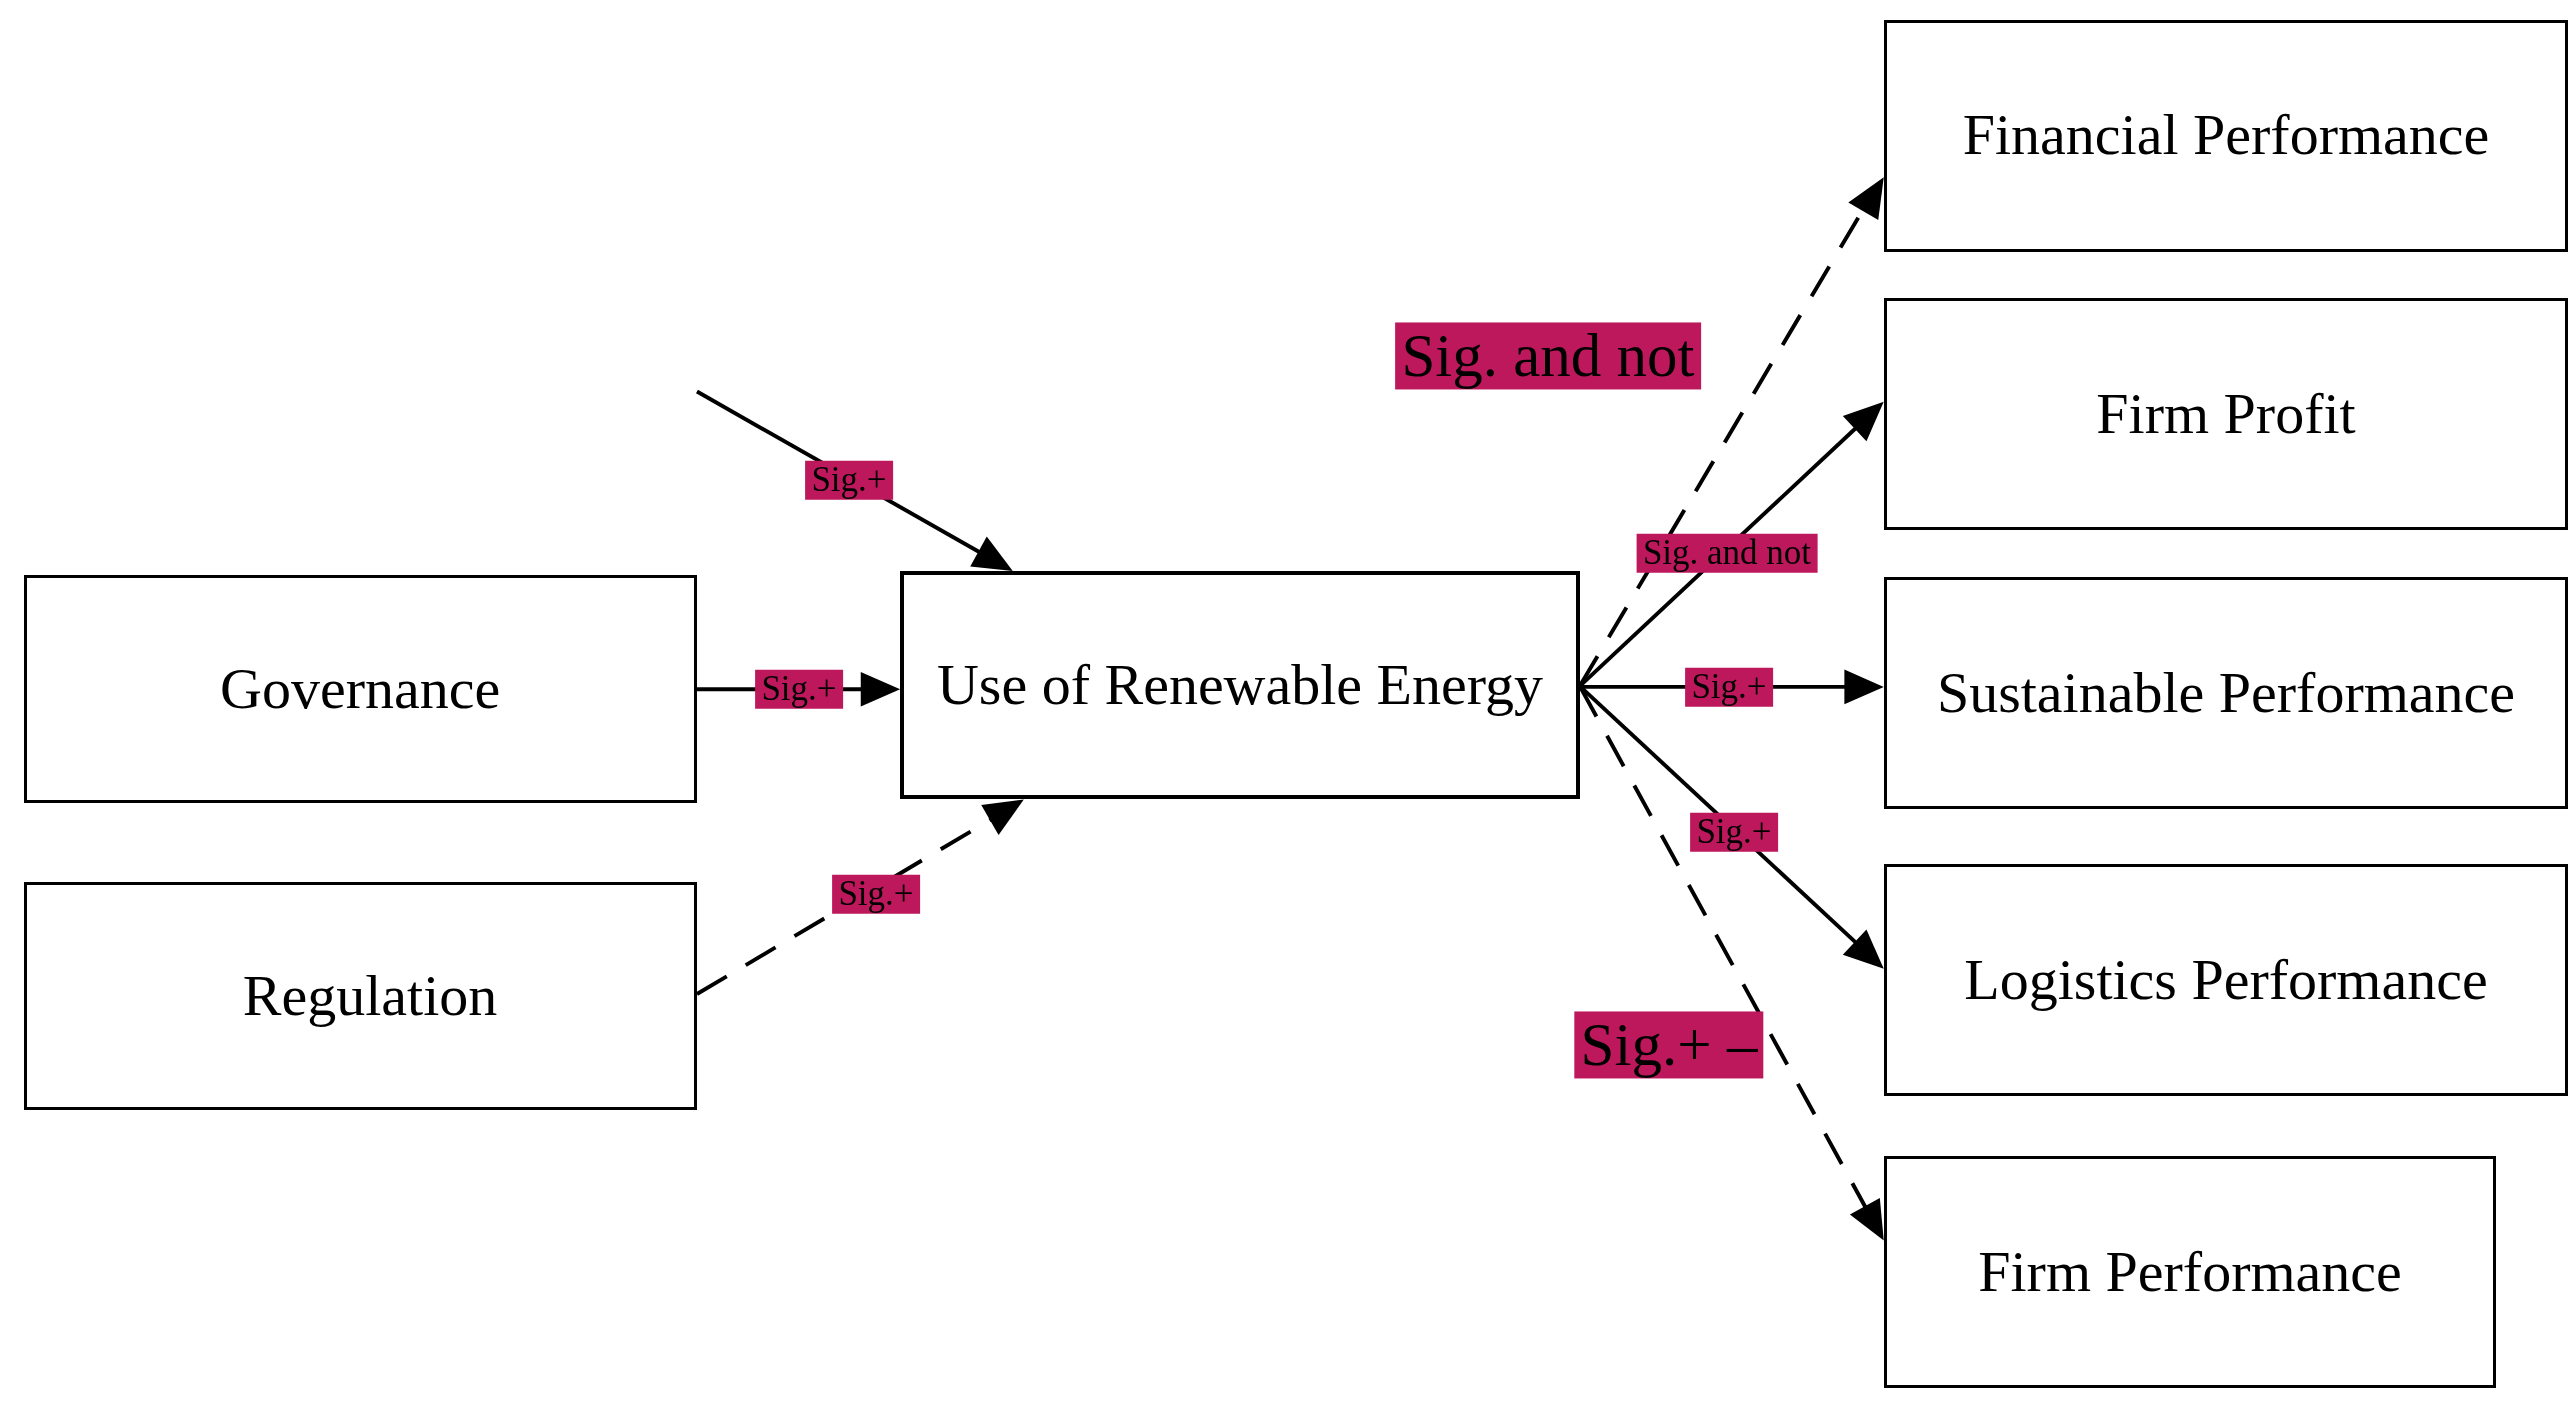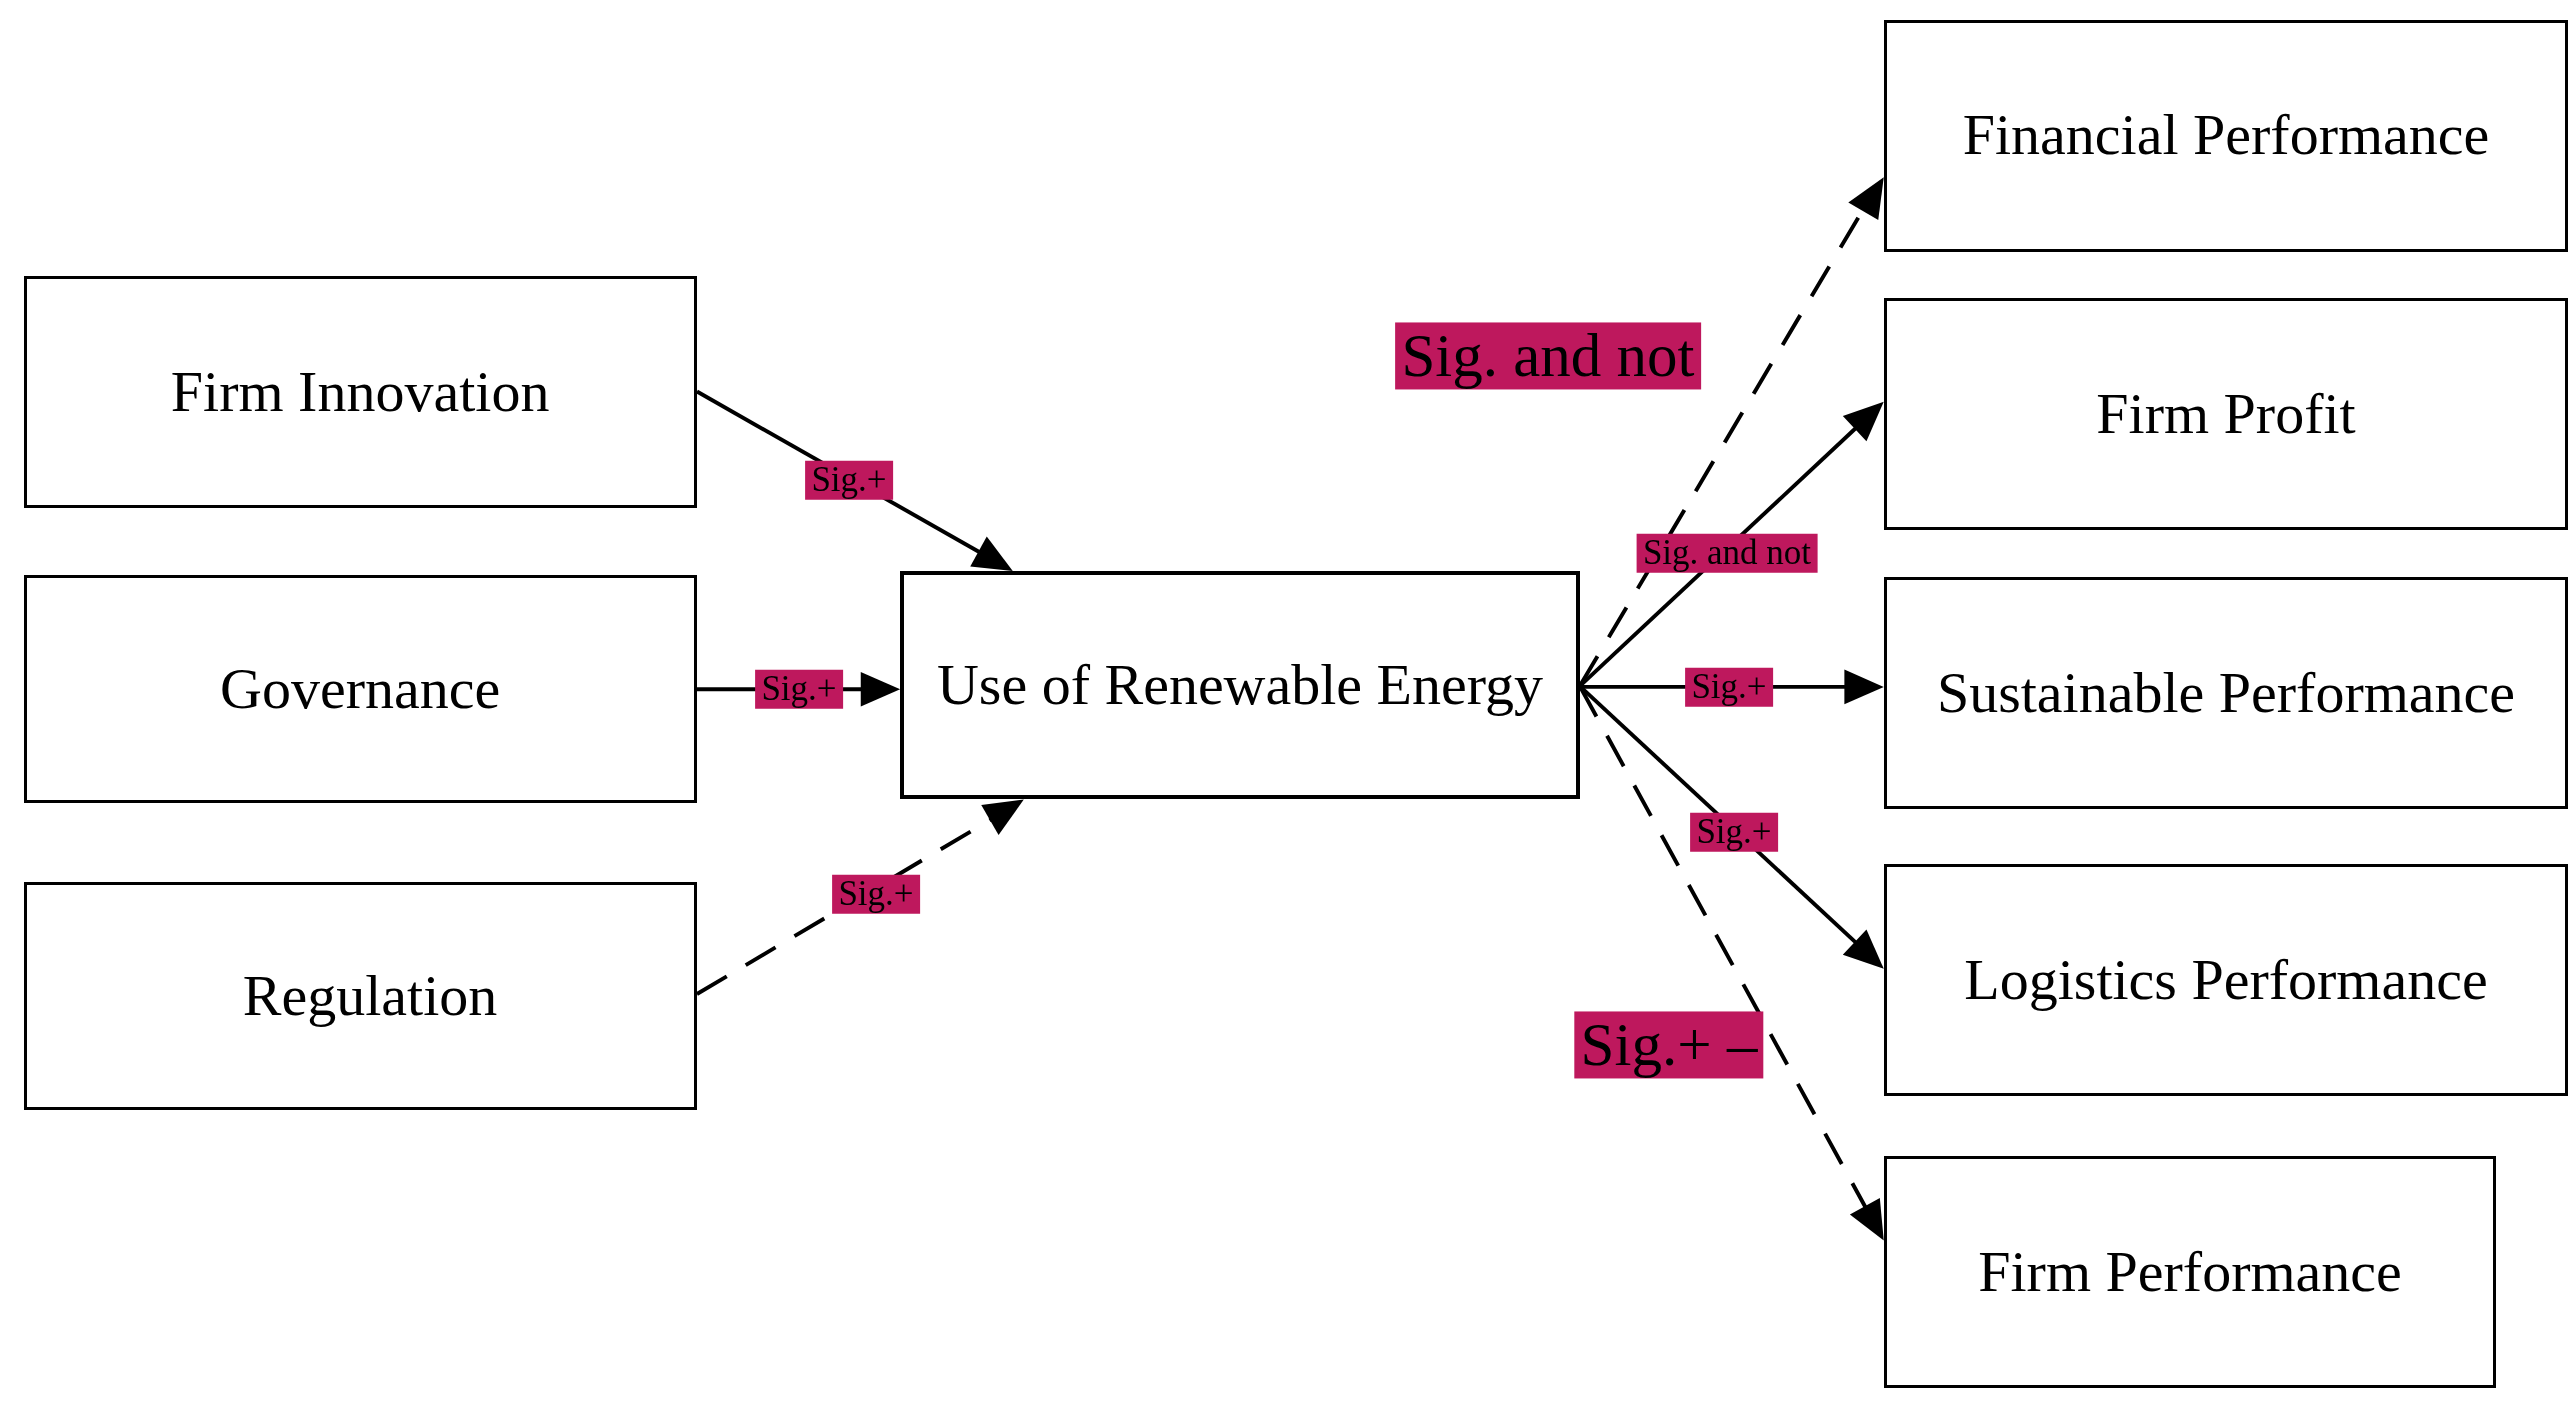--- a/index.html
+++ b/index.html
@@ -87,23 +87,20 @@
     <line x1="2006" y1="872" x2="2350" y2="872"></line>
     <polygon points="2392,872 2342,894 2342,850"></polygon>
 
     <line x1="2006" y1="871" x2="2358" y2="1198"></line>
     <polygon points="2392,1230 2340,1212 2370,1180"></polygon>
 
     <line class="dashed" x1="2006" y1="871" x2="2370" y2="1535"></line>
     <polygon points="2392,1575 2349,1542 2387,1521"></polygon>
   </svg>
 
-  <div class="node-box" style="left:23.6px; top:276px; width:673px; height:232px;">
-    <span>Firm Innovation</span>
-  </div>
   <div class="node-box" style="left:23.6px; top:575px; width:673px; height:228px;">
     <span>Governance</span>
   </div>
   <div class="node-box" style="left:23.6px; top:882px; width:673px; height:228px;padding-left:20px;">
     <span>Regulation</span>
   </div>
 
   <div class="node-box center-box" style="left:900px; top:571px; width:680px; height:228px;">
     <span>Use of Renewable Energy</span>
   </div>

